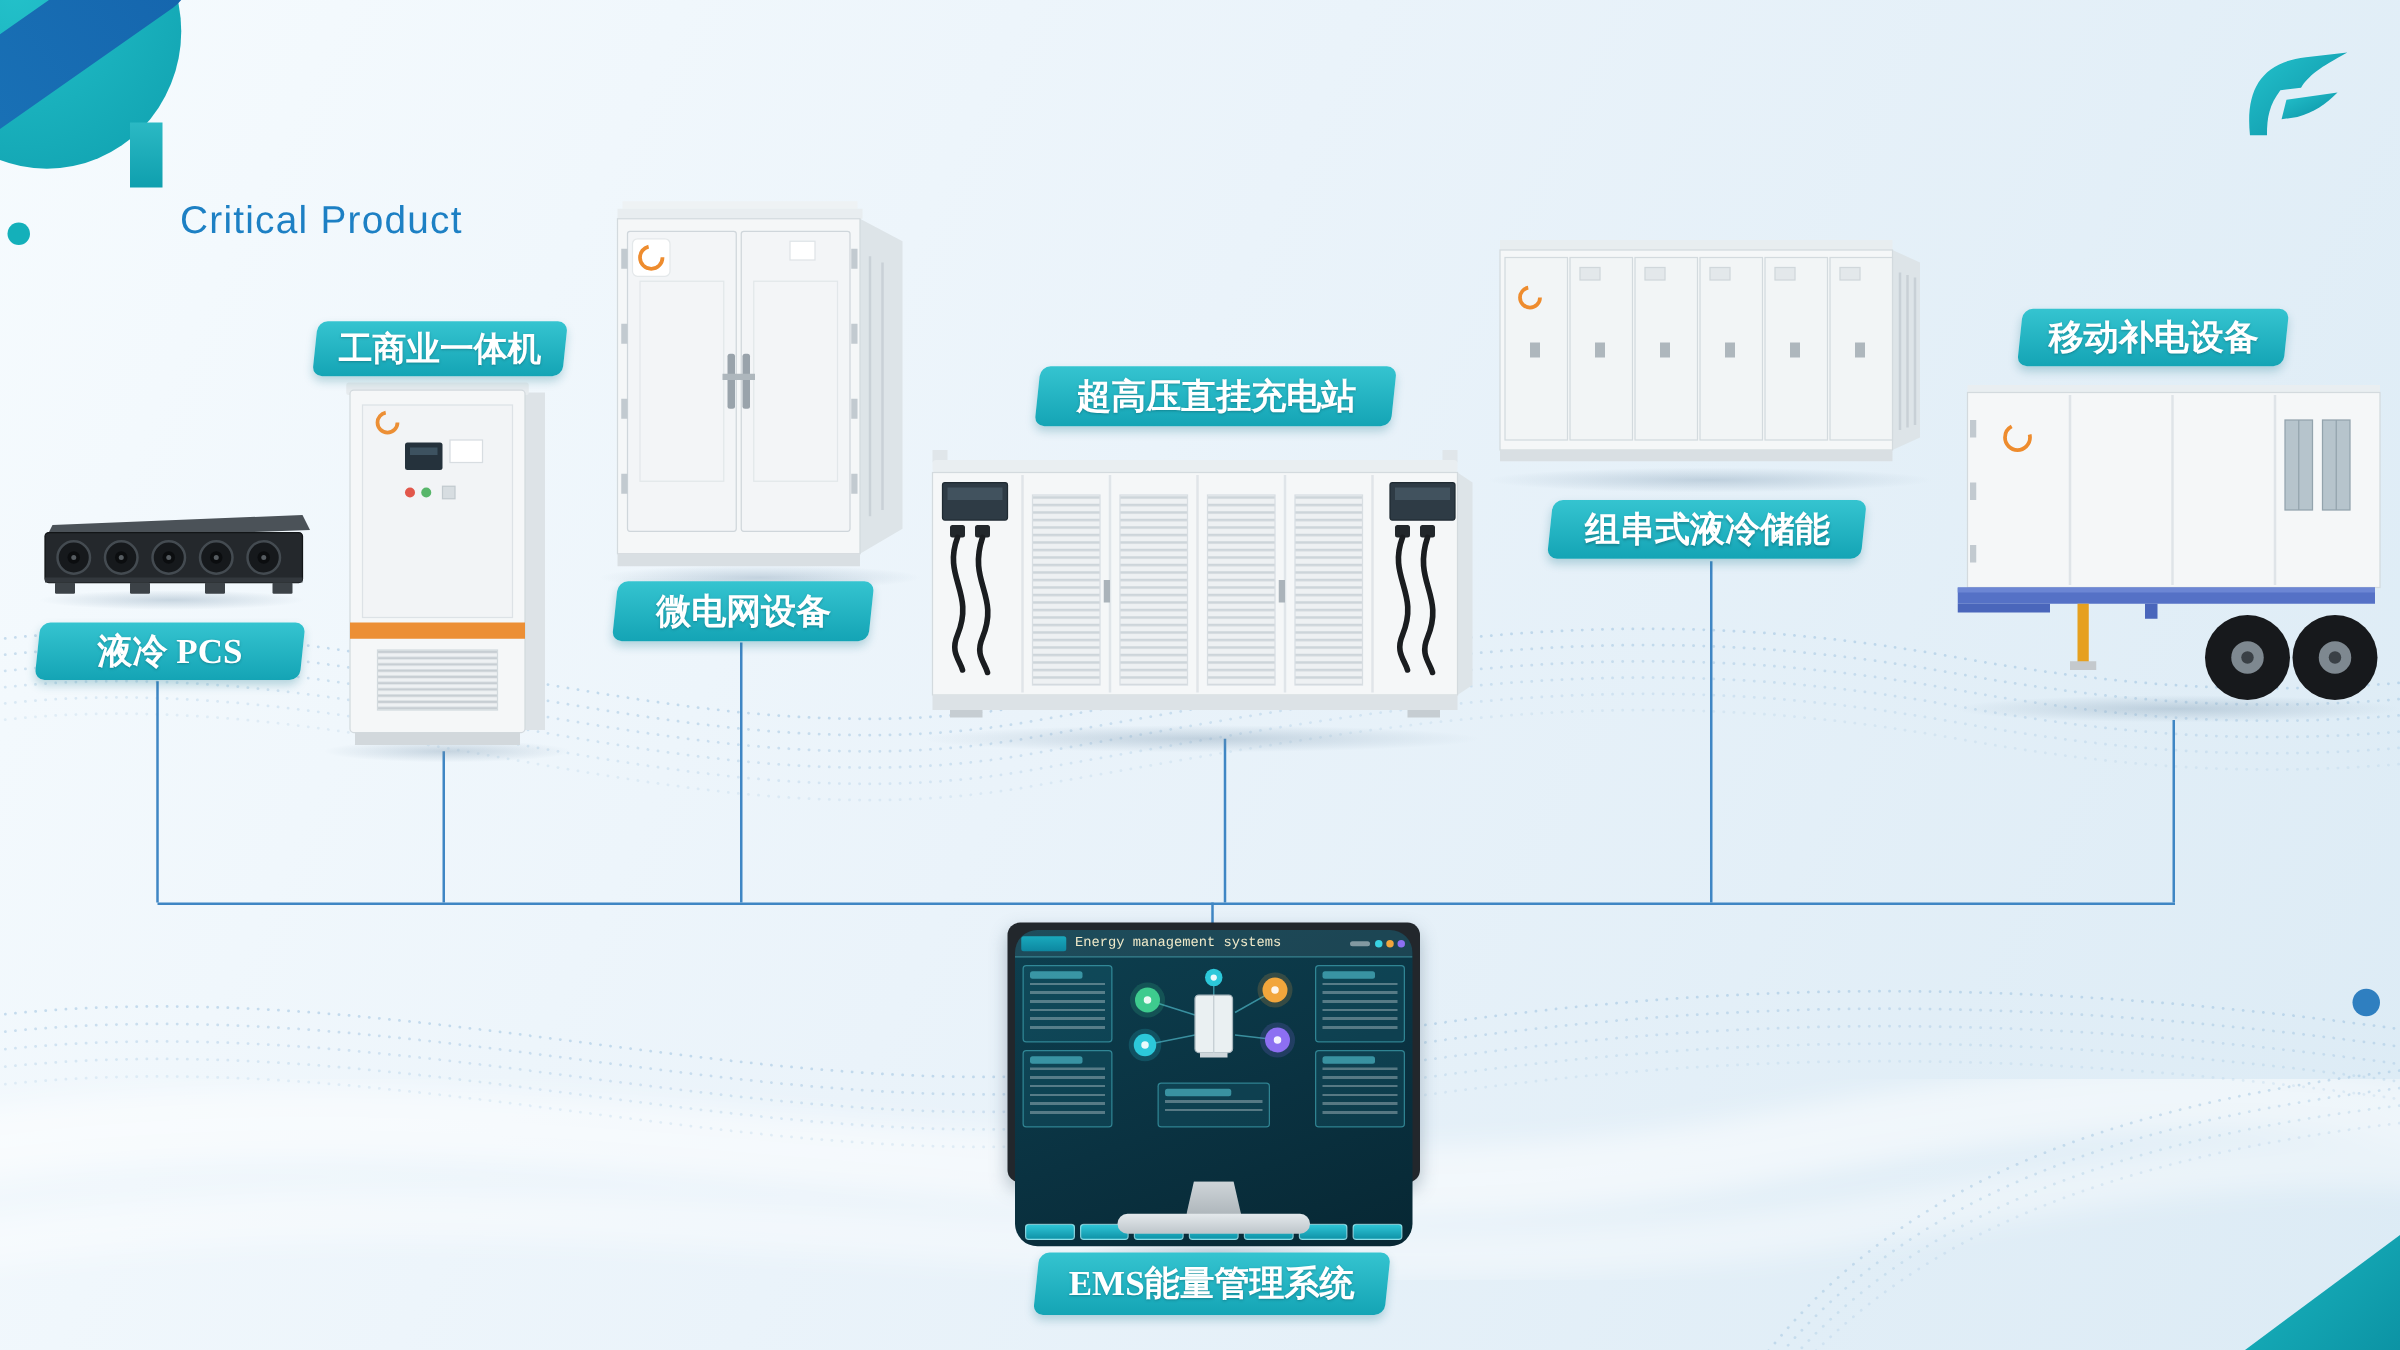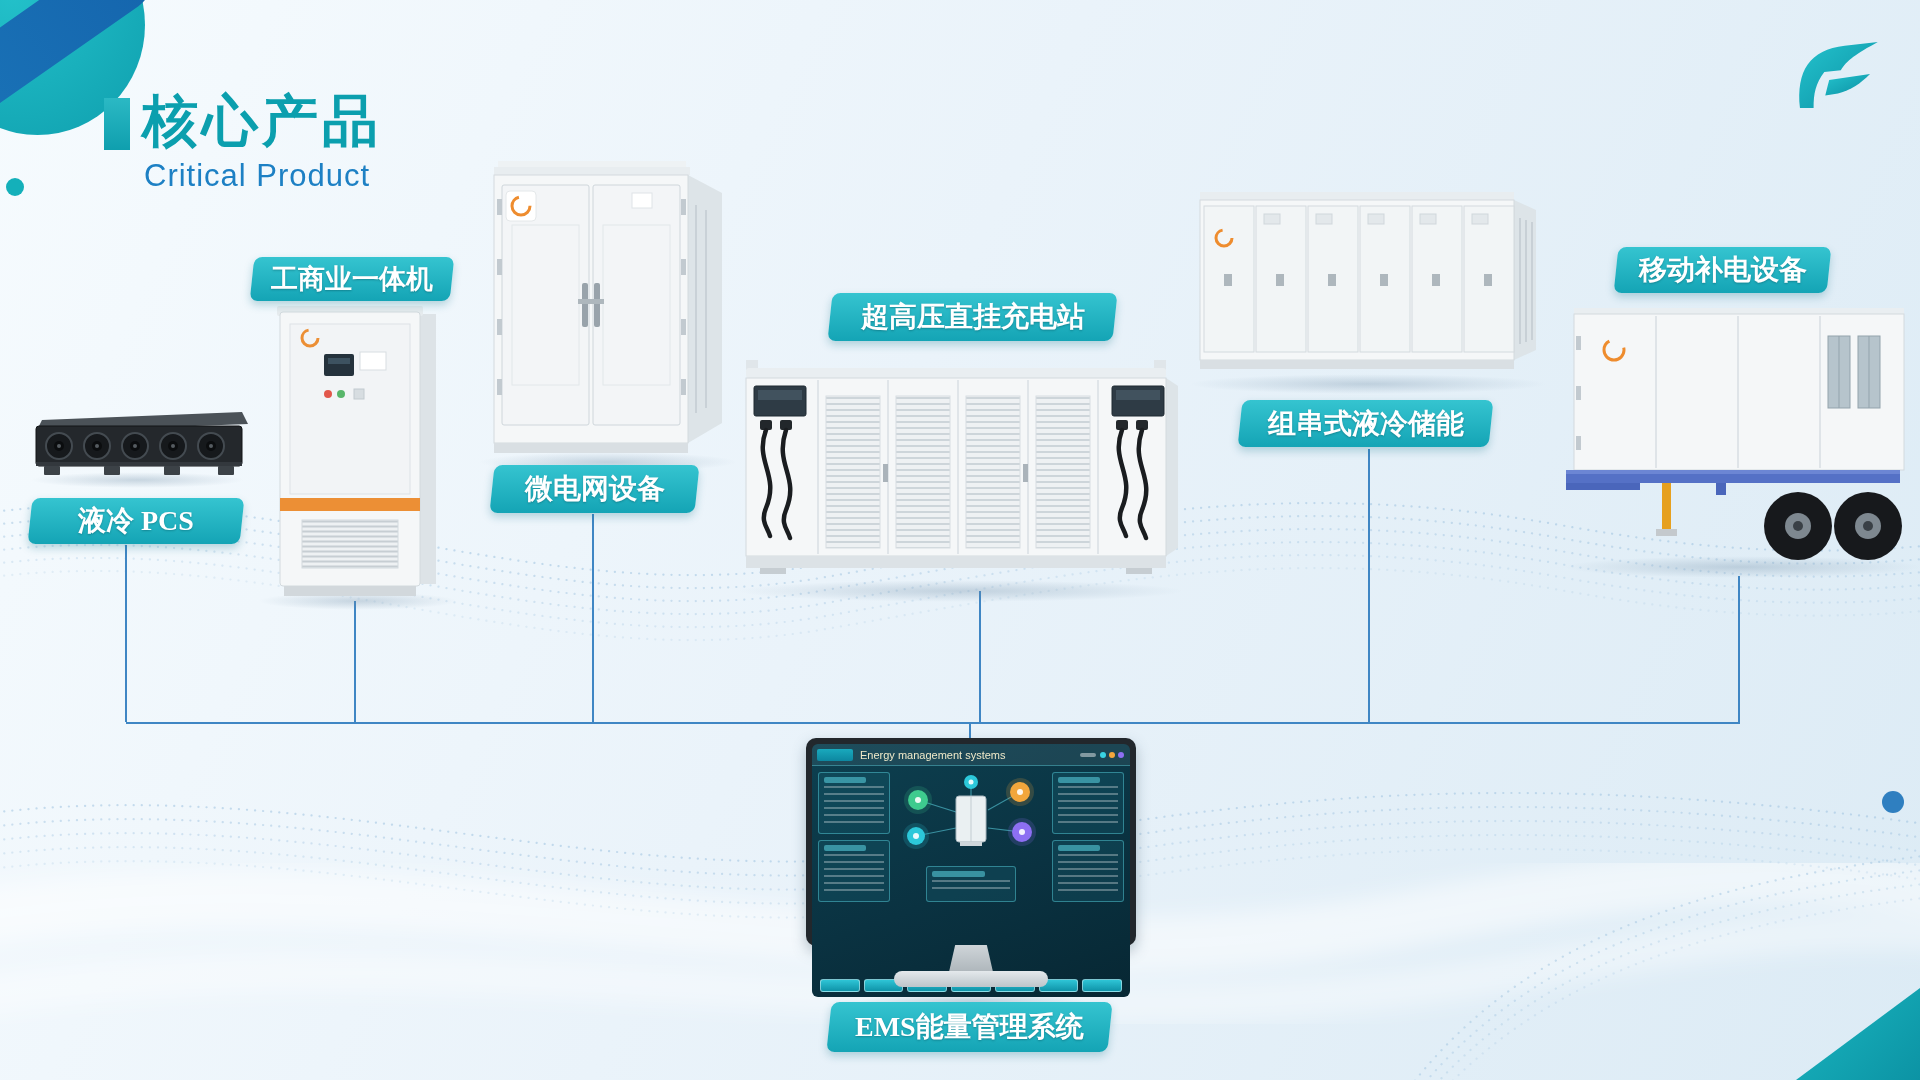--- a/index.html
+++ b/index.html
@@ -49,22 +49,22 @@
 
   .device { position:absolute; z-index:3; }
   .device svg { width:100%; height:100%; }
   .dshadow { position:absolute; z-index:2; border-radius:50%;
     background: radial-gradient(ellipse at center, rgba(110,140,165,.32), rgba(110,140,165,0) 70%); }
 
   
   .monitor { position:absolute; left:806px; top:738px; width:330px; height:265px; z-index:4; }
   .m-frame { position:absolute; left:0; top:0; width:330px; height:208px; background:#22272c;
     border-radius:10px; box-shadow: 0 6px 14px rgba(60,90,110,.35); }
-  .m-screen { position:absolute; left:6px; top:6px; right:6px; bottom:6px; border-radius:6px;
-    background: linear-gradient(160deg,#0d4050 0%, #0a3241 55%, #072733 100%); overflow:hidden; }
+  .m-screen { position:absolute; left:6px; top:6px; right:6px; bottom:6px; border-radius:18px;
+    background: linear-gradient(160deg,#0d4050 0%, #0a3241 55%, #072733 100%); overflow:hidden;font-family:Liberation Mono, monospace; }
   .scr-header { position:absolute; left:0; top:0; right:0; height:22px;
     background: rgba(255,255,255,.07); border-bottom:1px solid rgba(92,214,228,.4); }
   .scr-logo-chip { position:absolute; left:5px; top:5px; width:36px; height:12px; border-radius:2px;
     background: linear-gradient(180deg,#19a9bd,#0d87a0); }
   .scr-title { position:absolute; left:48px; top:5px; font-size:11px; color:#efe9c9; white-space:nowrap; }
   .hdr-dot { position:absolute; top:8px; width:6px; height:6px; border-radius:50%; }
   .hdr-bar { position:absolute; top:9px; right:34px; width:16px; height:4px; background:rgba(255,255,255,.45); border-radius:2px; }
   .scr-panel { position:absolute; background:rgba(30,120,140,.20); border:1px solid rgba(92,214,228,.45); border-radius:3px; }
   .scr-panel .ptitle { height:6px; margin:4px 5px 3px 5px; width:60%; background:rgba(92,214,228,.55); border-radius:2px; }
   .scr-panel .lines { margin:2px 5px 5px 5px; height:calc(100% - 20px);
@@ -116,21 +116,20 @@
     </g>
   </svg>
 
   <div class="corner-teal"></div>
   <div class="corner-blue"></div>
   <div class="corner-dot"></div>
   <div class="corner-triangle"></div>
   <div class="side-dot"></div>
 
   <div class="title-mark"></div>
-  <div class="title-text">核心产品</div>
   <div class="subtitle-text">Critical Product</div>
 
   <svg class="brand-logo" viewBox="0 0 100 74">
     <defs>
       <linearGradient id="lg" x1="0" y1="0" x2="1" y2="1">
         <stop offset="0" stop-color="#24c3cd"></stop>
           <stop offset="1" stop-color="#0b8fa3"></stop>
       </linearGradient>
     </defs>
     <path d="M14,70 C10,32 24,10 60,6 L94,2 C72,14 62,21 56,31 L39,33 C30,45 28,55 28,70 Z" fill="url(#lg)"></path>

